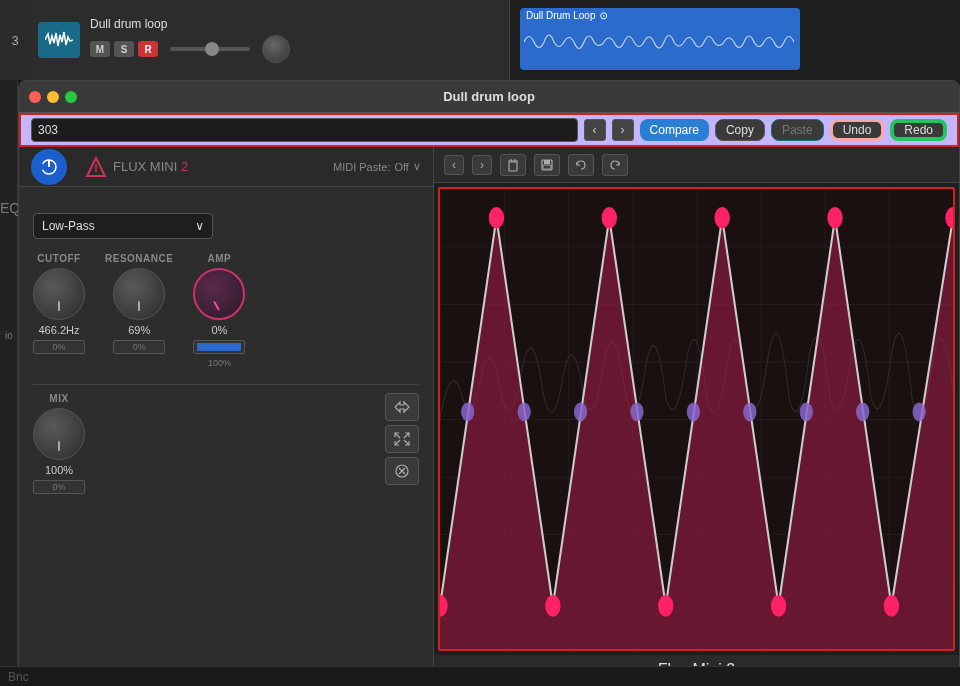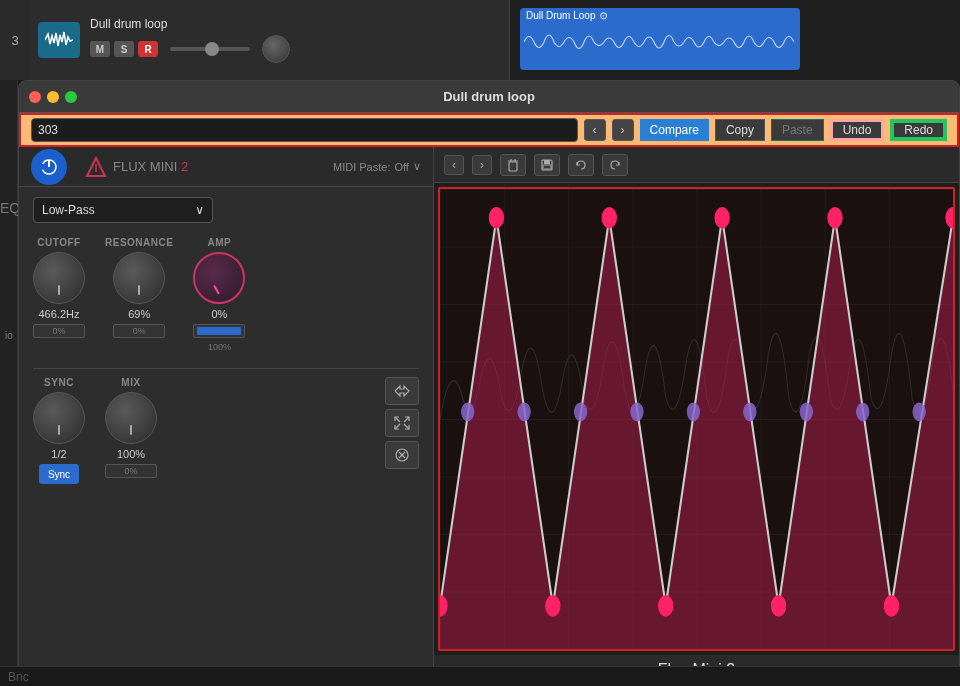--- a/index.html
+++ b/index.html
@@ -205,21 +205,21 @@
       cursor: pointer;
     }
 
     .tl-red { background: #ff5f57; }
     .tl-yellow { background: #febc2e; }
     .tl-green { background: #28c840; }
 
     
     .preset-bar {
       height: 34px;
-      background: #fdba74;
+      background: #c4b5fd;
       display: flex;
       align-items: center;
       padding: 0 10px;
       gap: 6px;
       border: 2px solid #cc2222;
       position: relative;
       z-index: 10;
     }
 
     .preset-select {
@@ -245,21 +245,21 @@
       font-size: 12px;
       display: flex;
       align-items: center;
       justify-content: center;
       cursor: pointer;
     }
 
     .preset-btn {
       height: 22px;
       padding: 0 10px;
-      border-radius: 0;
+      border-radius: 8px;
       border: none;
       font-size: 12px;
       cursor: pointer;
     }
 
     .btn-compare {
       background: #2a7fd4;
       color: white;
     }
 
@@ -343,20 +343,21 @@
     .filter-section {
       padding: 10px 14px;
       flex: 1;
     }
 
     .filter-type-row {
       display: flex;
       align-items: center;
       gap: 6px;
       margin-bottom: 14px;
+      margin-top: 16px;
     }
 
     .filter-type-box {
       width: 180px;
       height: 26px;
       background: #1e1e1e;
       border: 1px solid #555;
       border-radius: 4px;
       color: #ddd;
       font-size: 12px;
@@ -773,28 +774,20 @@
               </div>
             </div>
             <span class="knob-mod-label">100%</span>
           </div>
         </div>
 
         <div class="separator-line"></div>
 
         <div class="sync-mix-row">
 
-          <div class="knob-group">
-            <span class="knob-label">SYNC</span>
-            <div class="knob">
-              <div class="knob-indicator"></div>
-            </div>
-            <span class="knob-value">1/2</span>
-            <div class="sync-label">Sync</div>
-          </div>
 
           <div class="knob-group">
             <span class="knob-label">MIX</span>
             <div class="knob">
               <div class="knob-indicator"></div>
             </div>
             <span class="knob-value">100%</span>
             <div class="knob-mod">
               <span class="knob-mod-label">0%</span>
             </div>

